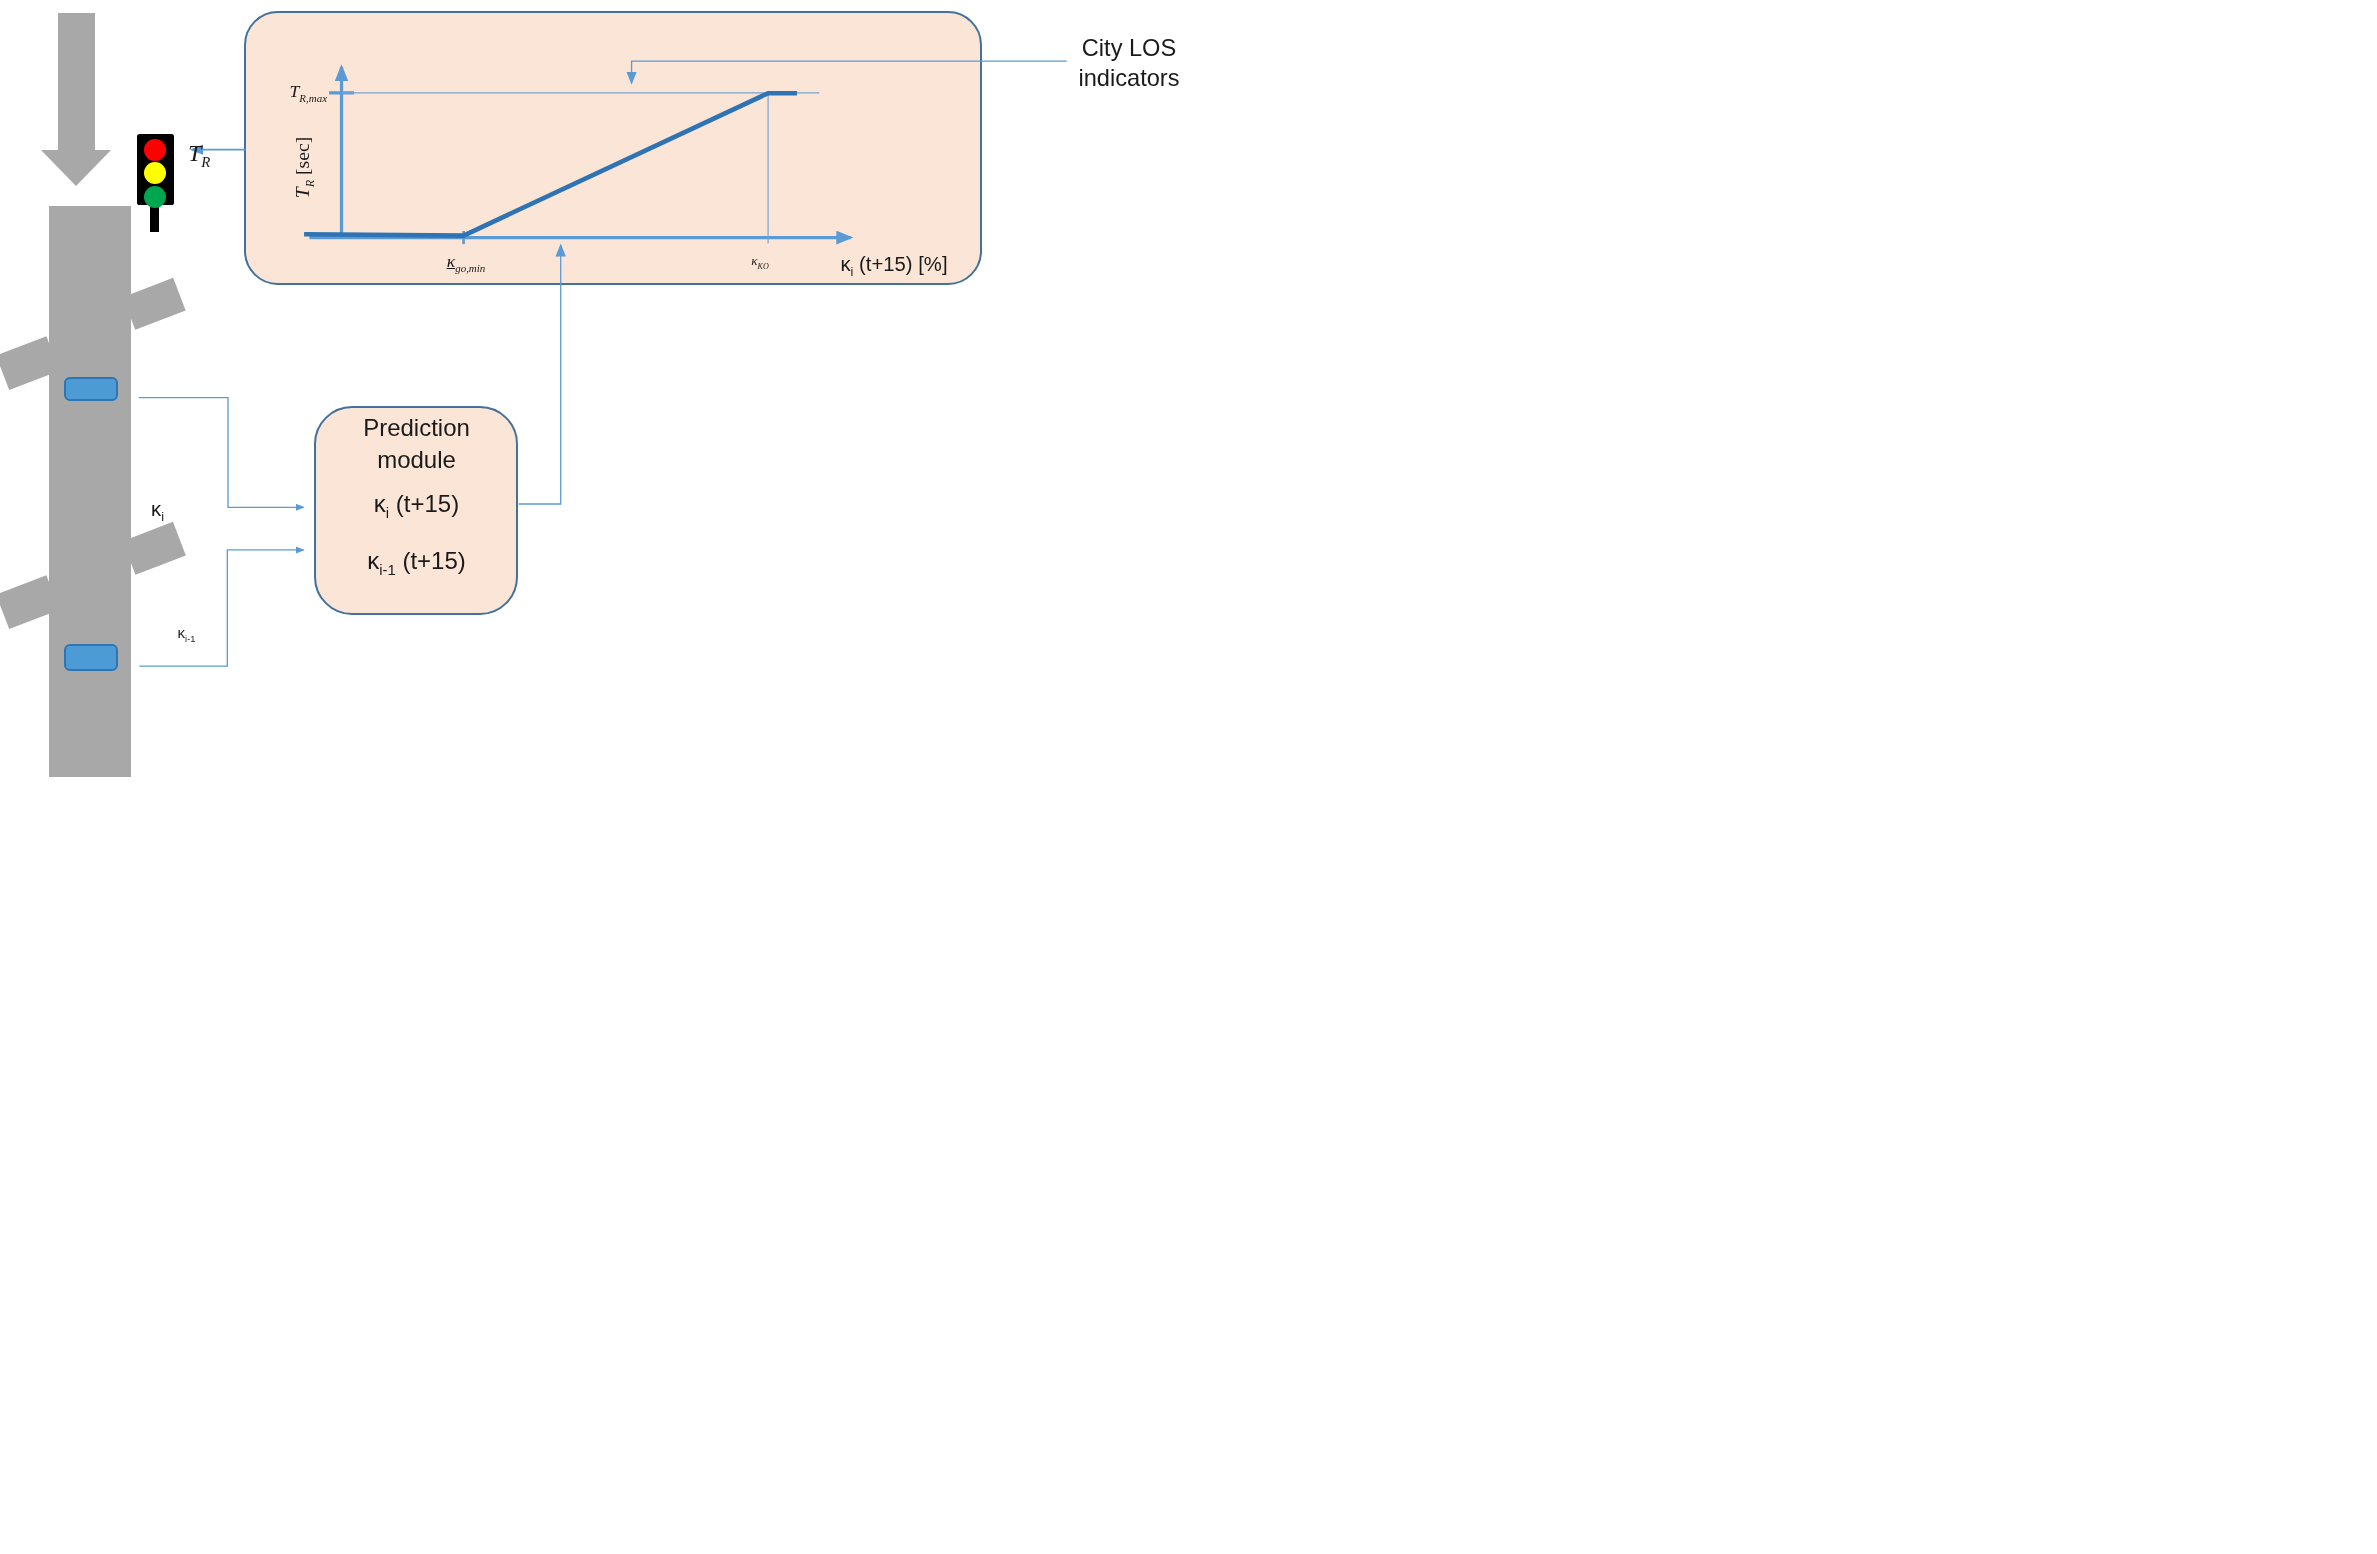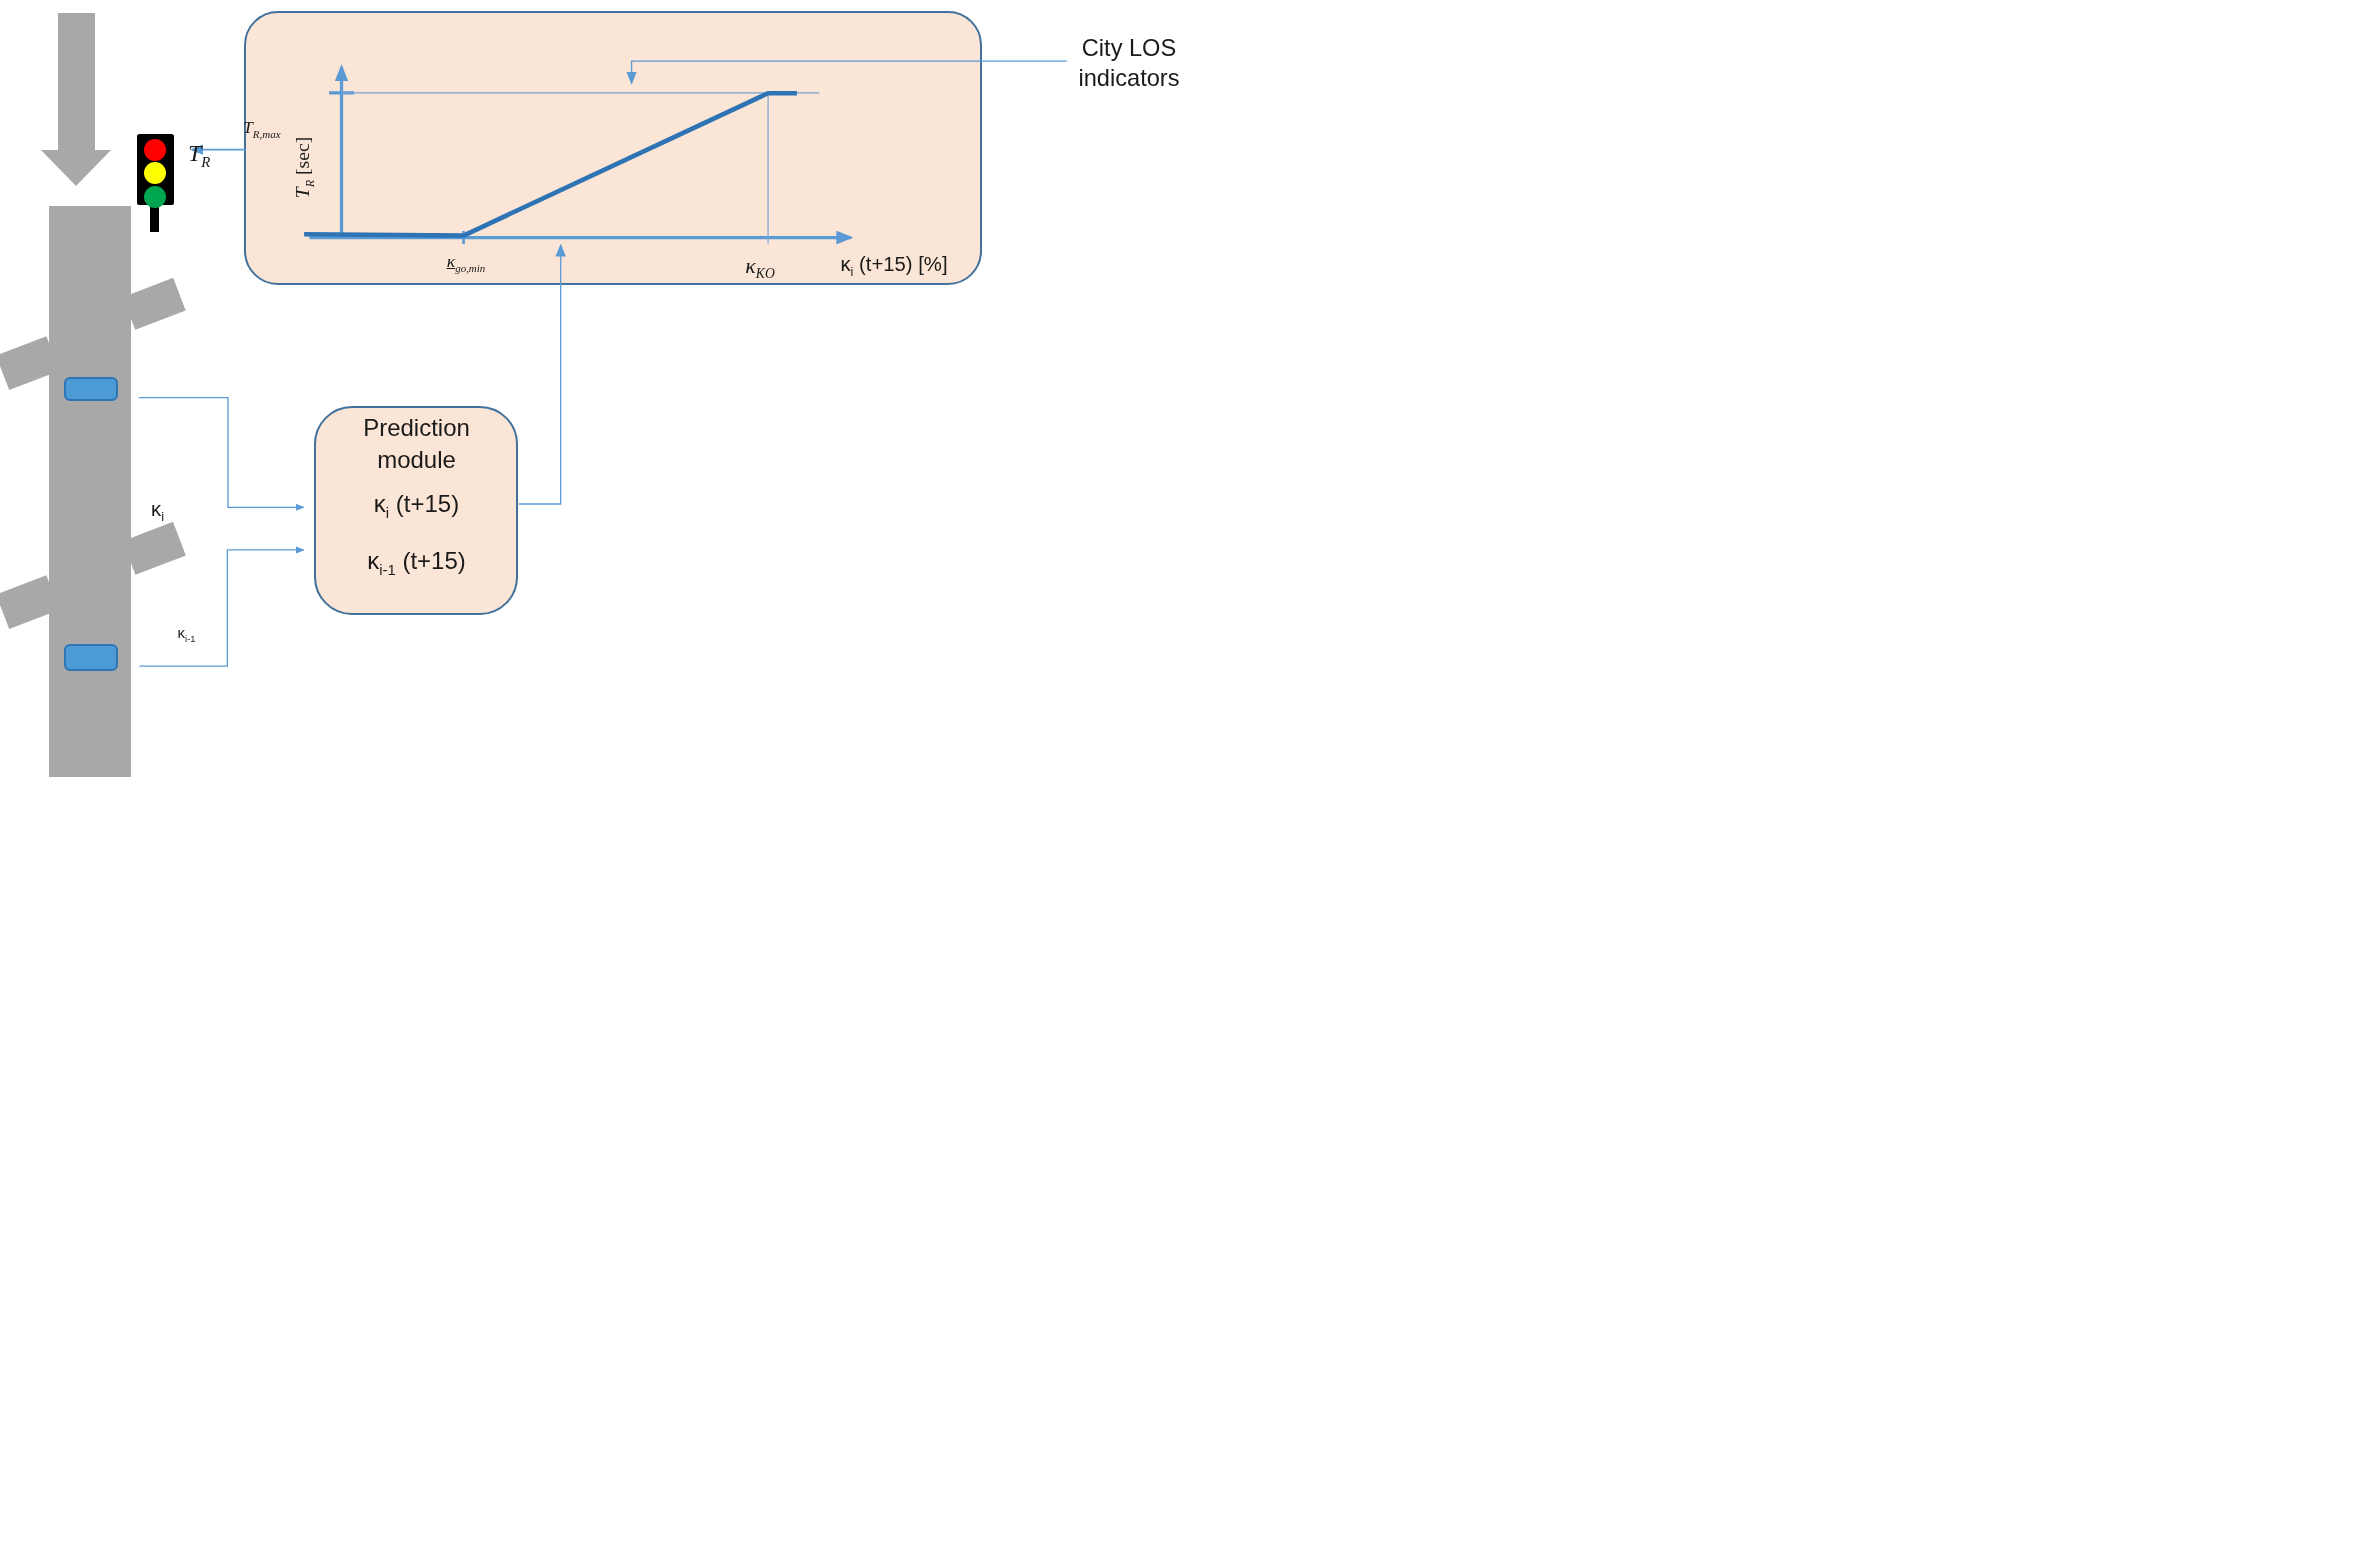--- a/index.html
+++ b/index.html
@@ -15,21 +15,21 @@
   .detector{background:#4D9BD5;border:2px solid #2E75B6;border-radius:5.9px;box-sizing:border-box;}
   .tl-housing{background:#000;border-radius:2.6px;}
   .tl-light{position:absolute;width:22px;height:22px;border-radius:50%;left:7.2px;}
   .tl-pole{background:#000;}
 
   
   .lbl{position:absolute;z-index:40;white-space:nowrap;}
   .sans{font-family:"Liberation Sans",sans-serif;}
   .serif-i{font-family:"Liberation Serif","DejaVu Serif",serif;font-style:italic;}
   .center{text-align:center;}
-  .right{margin-top:36px;}
+  .right{text-align:right;}
   sub{font-size:62%;line-height:0;}
   .unit{font-style:normal;}
   .title-lbl{font-size:25px;letter-spacing:0.3px;}
   .two-line{white-space:normal;line-height:30px;}
 </style>
 </head>
 <body>
 
 <div class="canvas">
 
@@ -68,21 +68,21 @@
 
   <div class="lbl serif-i right" style="left:243px;top:81px;width:84px;font-size:17.7px;">
     <span>T</span><sub>R,max</sub>
   </div>
   <div class="lbl serif-i center" style="left:218px;top:155px;width:171px;height:25px;font-size:19.7px;transform:rotate(-90deg);transform-origin:center;">
     <span>T</span><sub>R</sub><span class="unit"> [sec]</span>
   </div>
   <div class="lbl serif-i center" style="left:420px;top:251px;width:92px;font-size:17.7px;text-decoration:underline;">
     <span>κ</span><sub>go,min</sub>
   </div>
-  <div class="lbl serif-i center" style="left:727px;top:253px;width:66px;font-size:22px;">
+  <div class="lbl serif-i center" style="left:727px;top:253px;width:66px;font-size:13px;">
     <span>κ</span><sub>KO</sub>
   </div>
   <div class="lbl sans center" style="left:822px;top:253px;width:144px;font-size:20.3px;">
     <span>κ</span><sub>i</sub><span> (t+15) [%]</span>
   </div>
 
   <div class="lbl sans center two-line" style="left:1069px;top:33px;width:120px;font-size:23.6px;">
     <div>City LOS</div>
     <div>indicators</div>
   </div>

